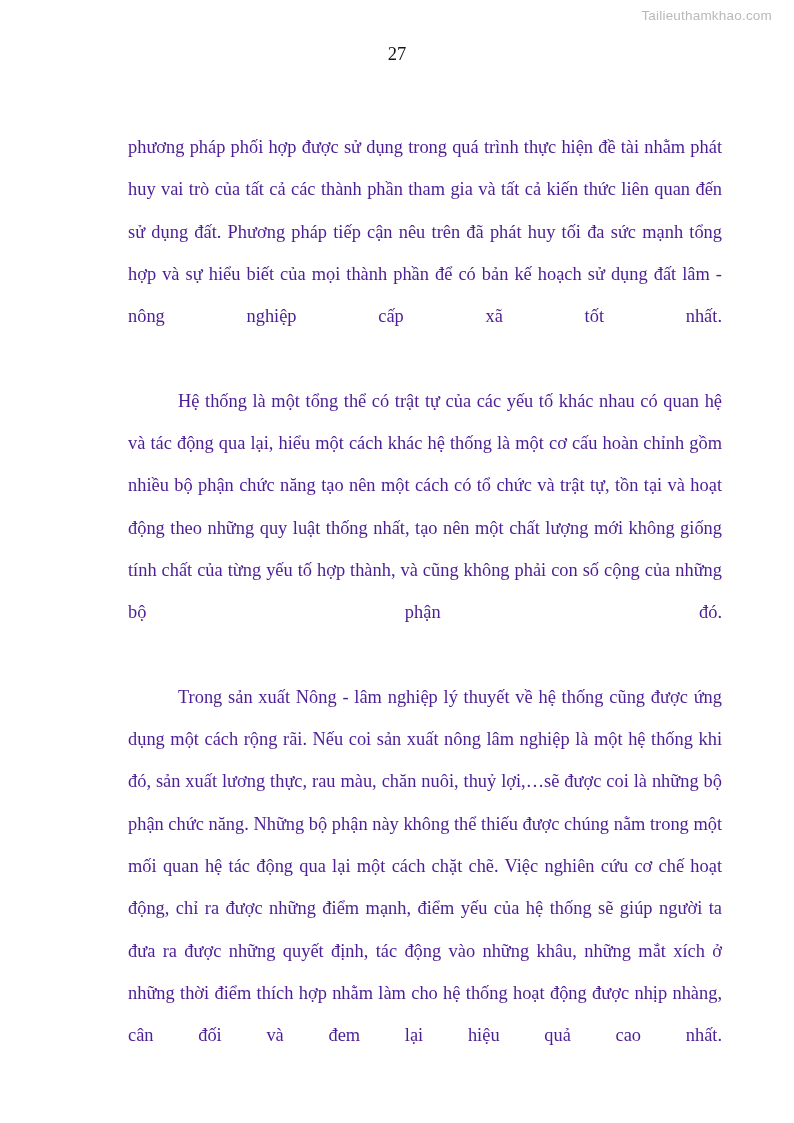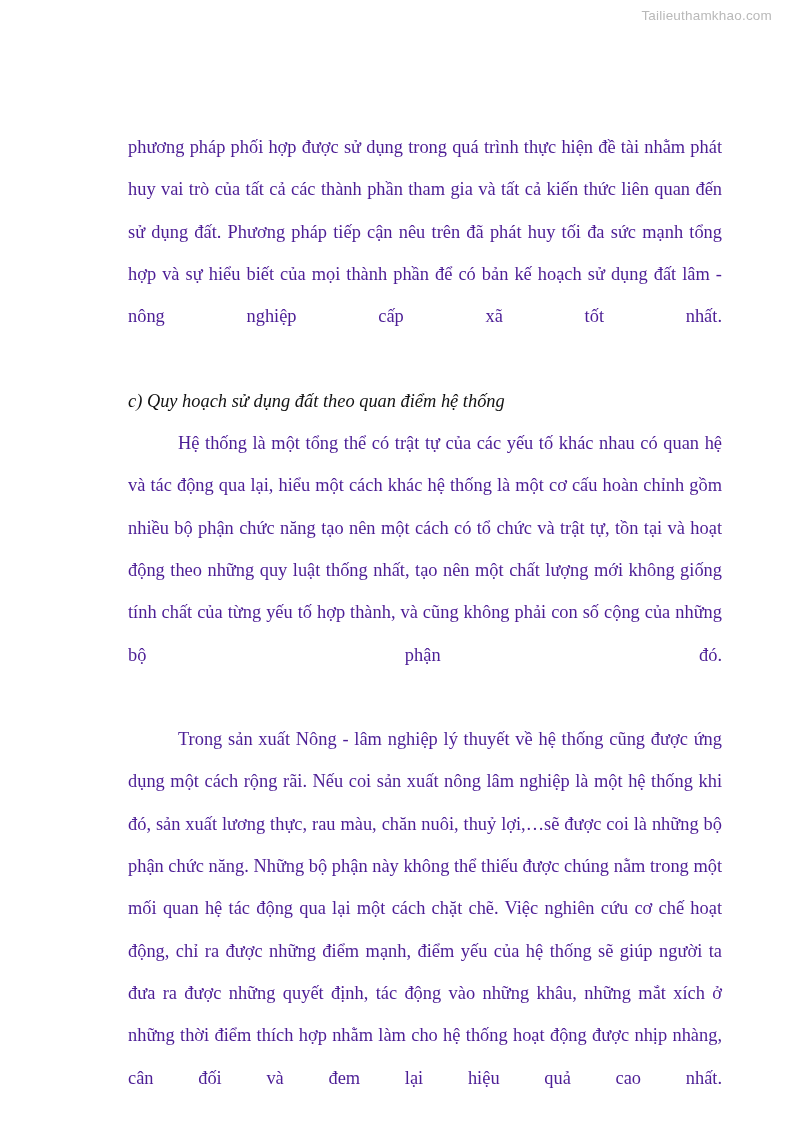--- a/index.html
+++ b/index.html
@@ -73,25 +73,25 @@
     width: 100%;
   }
 </style>
 </head>
 <body>
 
 <div class="page">
 
   <div class="watermark">Tailieuthamkhao.com</div>
 
+  <div class="page-number">27</div>
 
   <div class="body-block">
 
     <p class="para noindent">phương pháp phối hợp được sử dụng trong quá trình thực hiện đề tài nhằm phát huy vai trò của tất cả các thành phần tham gia và tất cả kiến thức liên quan đến sử dụng đất. Phương pháp tiếp cận nêu trên đã phát huy tối đa sức mạnh tổng hợp và sự hiểu biết của mọi thành phần để có bản kế hoạch sử dụng đất lâm - nông  nghiệp cấp xã tốt nhất.</p>
 
-    <p class="heading-italic">c) Quy hoạch sử dụng đất theo quan điểm hệ thống</p>
 
     <p class="para indent">Hệ thống là một tổng thể có trật tự của các yếu tố khác nhau có quan hệ và tác động qua lại, hiểu một cách khác hệ thống là một cơ cấu hoàn chỉnh gồm nhiều bộ phận chức năng tạo nên một cách có tổ chức và trật tự, tồn tại và hoạt động theo những quy luật thống nhất, tạo nên một chất lượng mới không giống tính chất của từng yếu tố hợp thành, và cũng không phải con số cộng của những bộ phận đó.</p>
 
     <p class="para indent">Trong sản xuất Nông - lâm nghiệp lý thuyết về hệ thống cũng được ứng dụng một cách rộng rãi. Nếu coi sản xuất nông lâm nghiệp là một hệ thống khi đó, sản xuất lương thực, rau màu, chăn nuôi, thuỷ lợi,…sẽ được coi là những bộ phận chức năng. Những bộ phận này không thể thiếu được chúng nằm trong một mối quan hệ tác động qua lại một cách chặt chẽ. Việc nghiên cứu cơ chế hoạt động, chỉ ra được những điểm mạnh, điểm yếu của hệ thống sẽ giúp người ta đưa ra được những quyết định, tác động vào những khâu, những mắt xích ở những thời điểm thích hợp nhằm làm cho hệ thống hoạt động được nhịp nhàng, cân đối và đem lại hiệu quả cao nhất.</p>
 
   </div>
 </div>
 
 </body></html>

